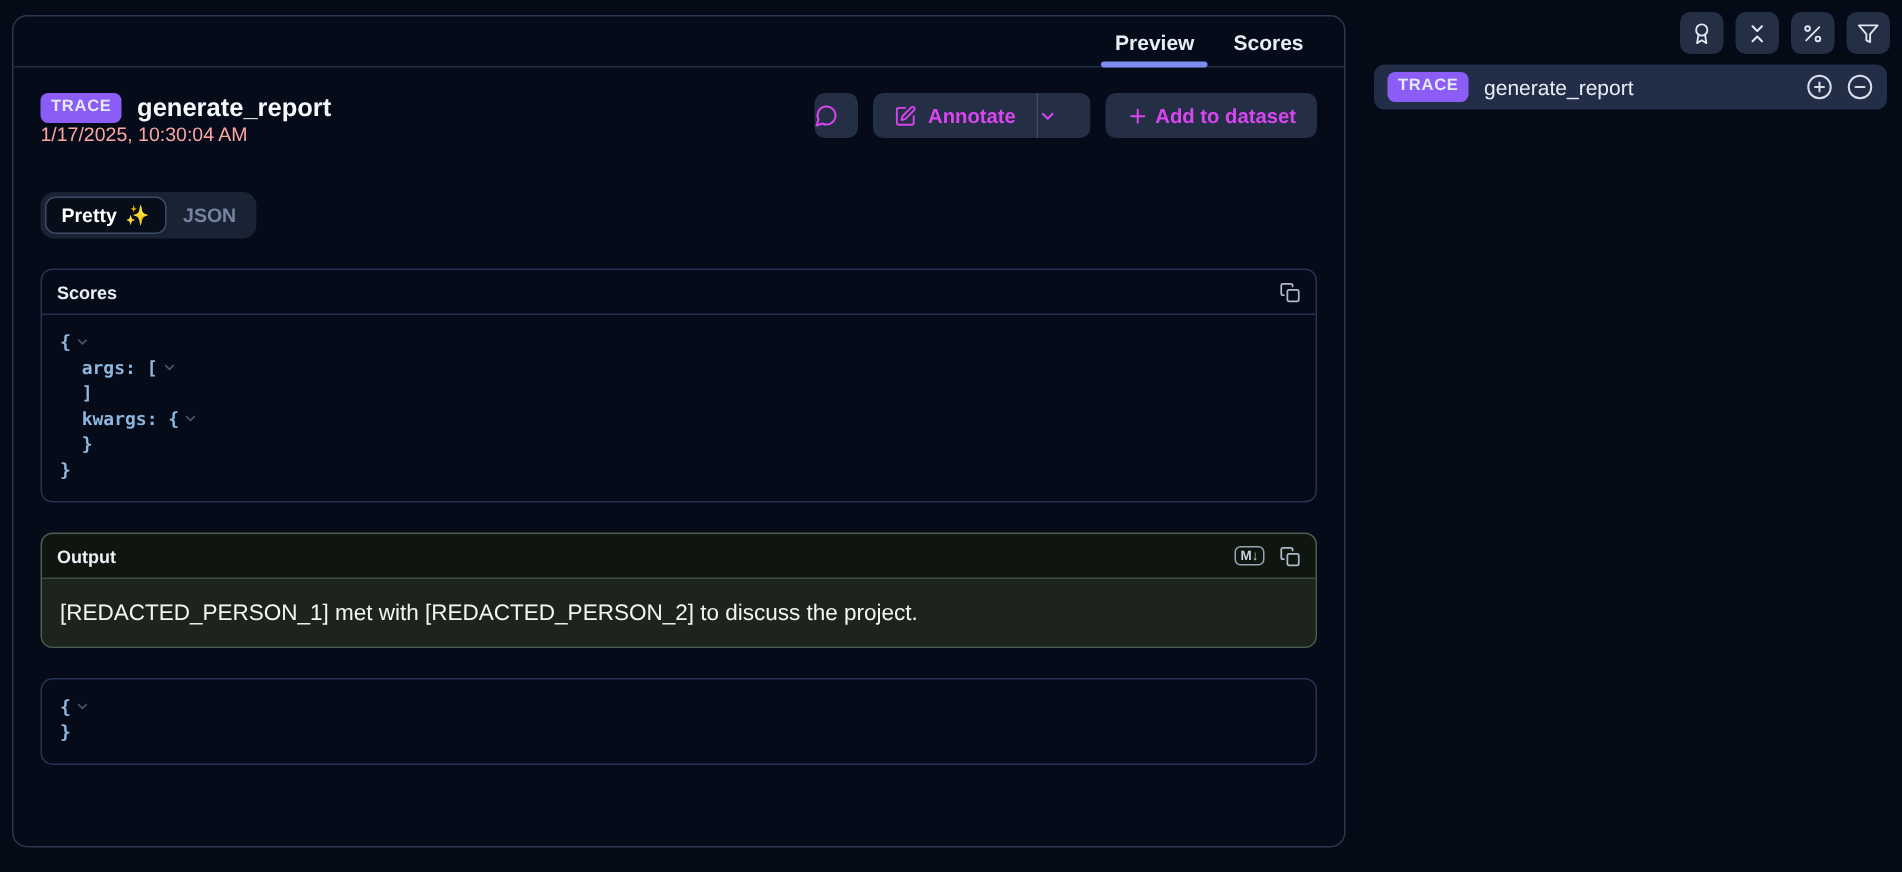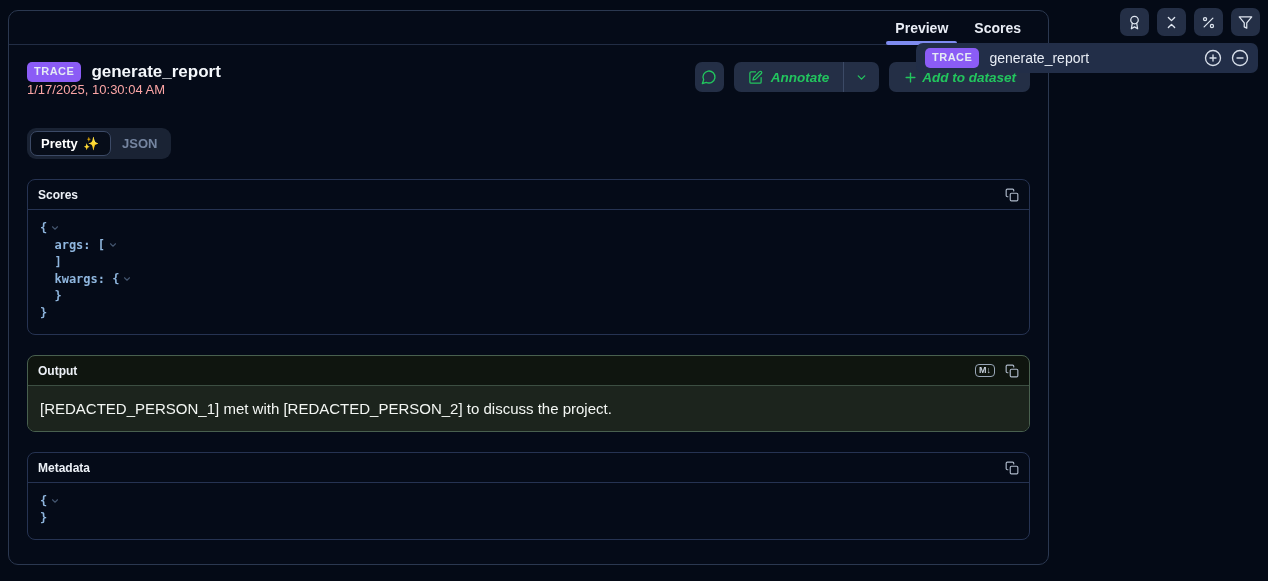--- a/index.html
+++ b/index.html
@@ -14,21 +14,21 @@
   *{box-sizing:border-box;margin:0;padding:0}
   html,body{width:1268px;height:581px;overflow:hidden}
   body{
     background:#040a16;
     font-family:"Liberation Sans", sans-serif;
     color:#eef2f8;
     position:relative;
   }
   
   .main-card{
-    position:absolute;left:8px;top:10px;width:1041px;height:555px;
+    position:absolute;left:8px;top:10px;width:889px;height:555px;
     border:1px solid var(--card-border);border-radius:10px;background:#050b18;
   }
   .tab-row{
     display:flex;justify-content:flex-end;align-items:stretch;height:34px;
     border-bottom:1px solid #222d44;padding-right:14px;
   }
   .tab{
     position:relative;display:flex;align-items:center;padding:0 13px;
     font-size:14px;font-weight:700;color:#e9edf5;cursor:pointer;
   }
@@ -40,23 +40,23 @@
   .header-row{display:flex;justify-content:space-between;align-items:flex-start}
   .badge-row{display:flex;align-items:center;gap:10px}
   .trace-badge{
     background:#8b5cf6;color:#e4eaf4;font-size:11px;font-weight:700;
     letter-spacing:.5px;padding:3px 7px;border-radius:5px;line-height:1.2;
   }
   .trace-title{font-size:17px;font-weight:700;color:#f5f8fc}
   .timestamp{font-size:13px;color:#fca5a5}
   .header-actions{display:flex;align-items:center;gap:10px}
   .btn,.icon-btn,.split-main,.split-caret{
-    background:var(--btn-bg);color:#22c55e;border:none;cursor:pointer;
-    display:flex;align-items:center;justify-content:center;
-    font-family:inherit;font-size:13.5px;font-weight:600;font-style:italic;
+    background:var(--btn-bg);color:#d946ef;border:none;cursor:pointer;
+    display:flex;align-items:center;justify-content:space-between;
+    font-family:inherit;font-size:13.5px;font-weight:600;
   }
   .icon-btn{width:29px;height:30px;border-radius:7px}
   .split-btn{display:flex;height:30px;border-radius:7px;overflow:hidden}
   .split-main{gap:8px;padding:0 14px}
   .split-caret{width:36px;border-left:1px solid #3c4a66}
   .btn{height:30px;border-radius:7px;gap:4px;padding:0 14px}
   
   .view-toggle{
     display:inline-flex;align-items:center;background:#1a2334;border-radius:9px;
     padding:3px;margin-top:31px;
@@ -207,31 +207,20 @@
                 <path d="M5 15H4a2 2 0 0 1-2-2V4a2 2 0 0 1 2-2h9a2 2 0 0 1 2 2v1"></path>
               </svg>
           </span>
         </span>
       </div>
       <div class="output-body">[REDACTED_PERSON_1] met with [REDACTED_PERSON_2] to discuss the project.</div>
     </div>
 
     
     <div class="panel">
-      <div class="panel-header">
-        <span>Metadata</span>
-        <span class="hdr-icons">
-          <span>
-            <svg width="14" height="14" viewBox="0 0 24 24" fill="none" stroke="currentColor" stroke-width="2" stroke-linecap="round" stroke-linejoin="round">
-                <rect x="9" y="9" width="13" height="13" rx="2"></rect>
-                <path d="M5 15H4a2 2 0 0 1-2-2V4a2 2 0 0 1 2-2h9a2 2 0 0 1 2 2v1"></path>
-              </svg>
-          </span>
-        </span>
-      </div>
       <div class="panel-body">
         <div class="code-line"><span>{</span><span class="chev"><svg width="10" height="10" viewBox="0 0 24 24" fill="none" stroke="currentColor" stroke-width="2.6" stroke-linecap="round" stroke-linejoin="round">
                 <path d="m6 9 6 6 6-6"></path>
               </svg></span></div>
         <div class="code-line"><span>}</span></div>
       </div>
     </div>
 
   </div>
 </div>

